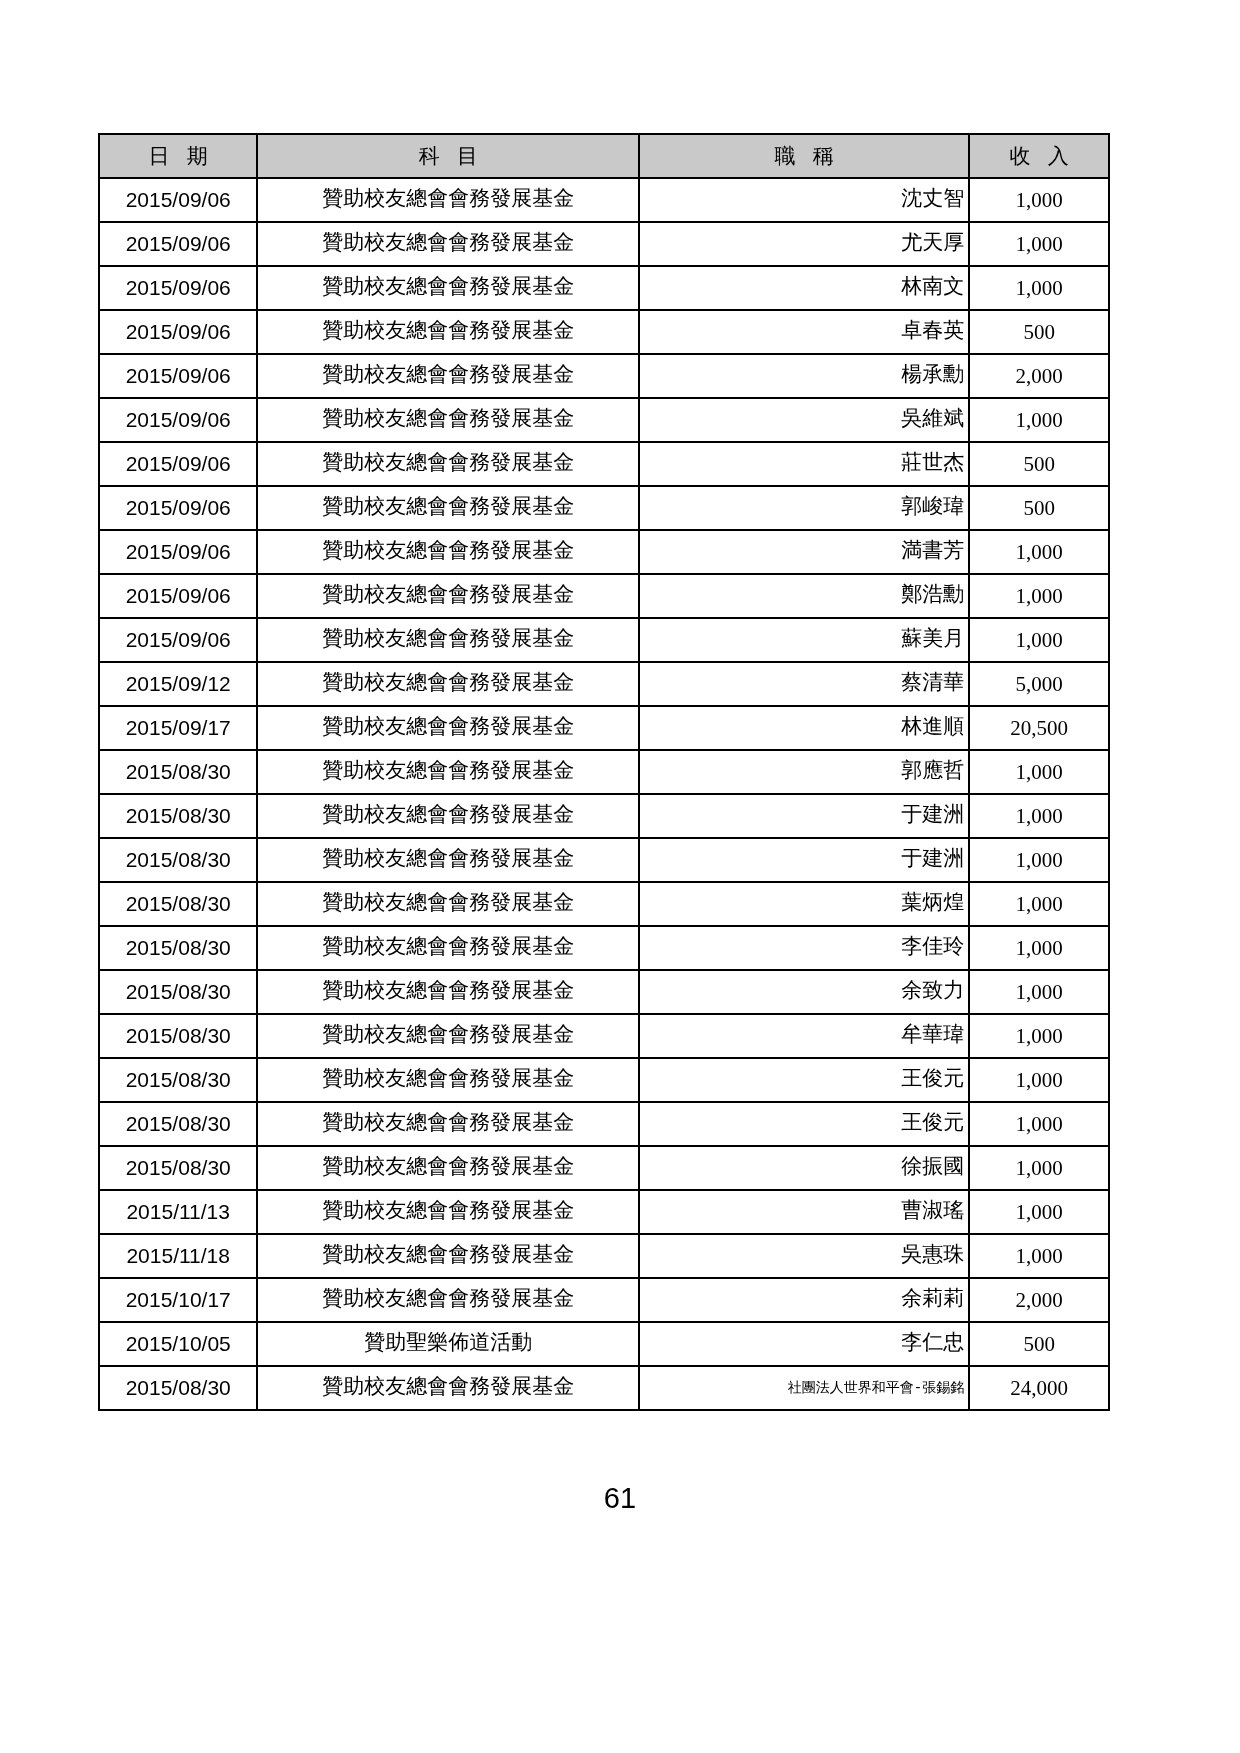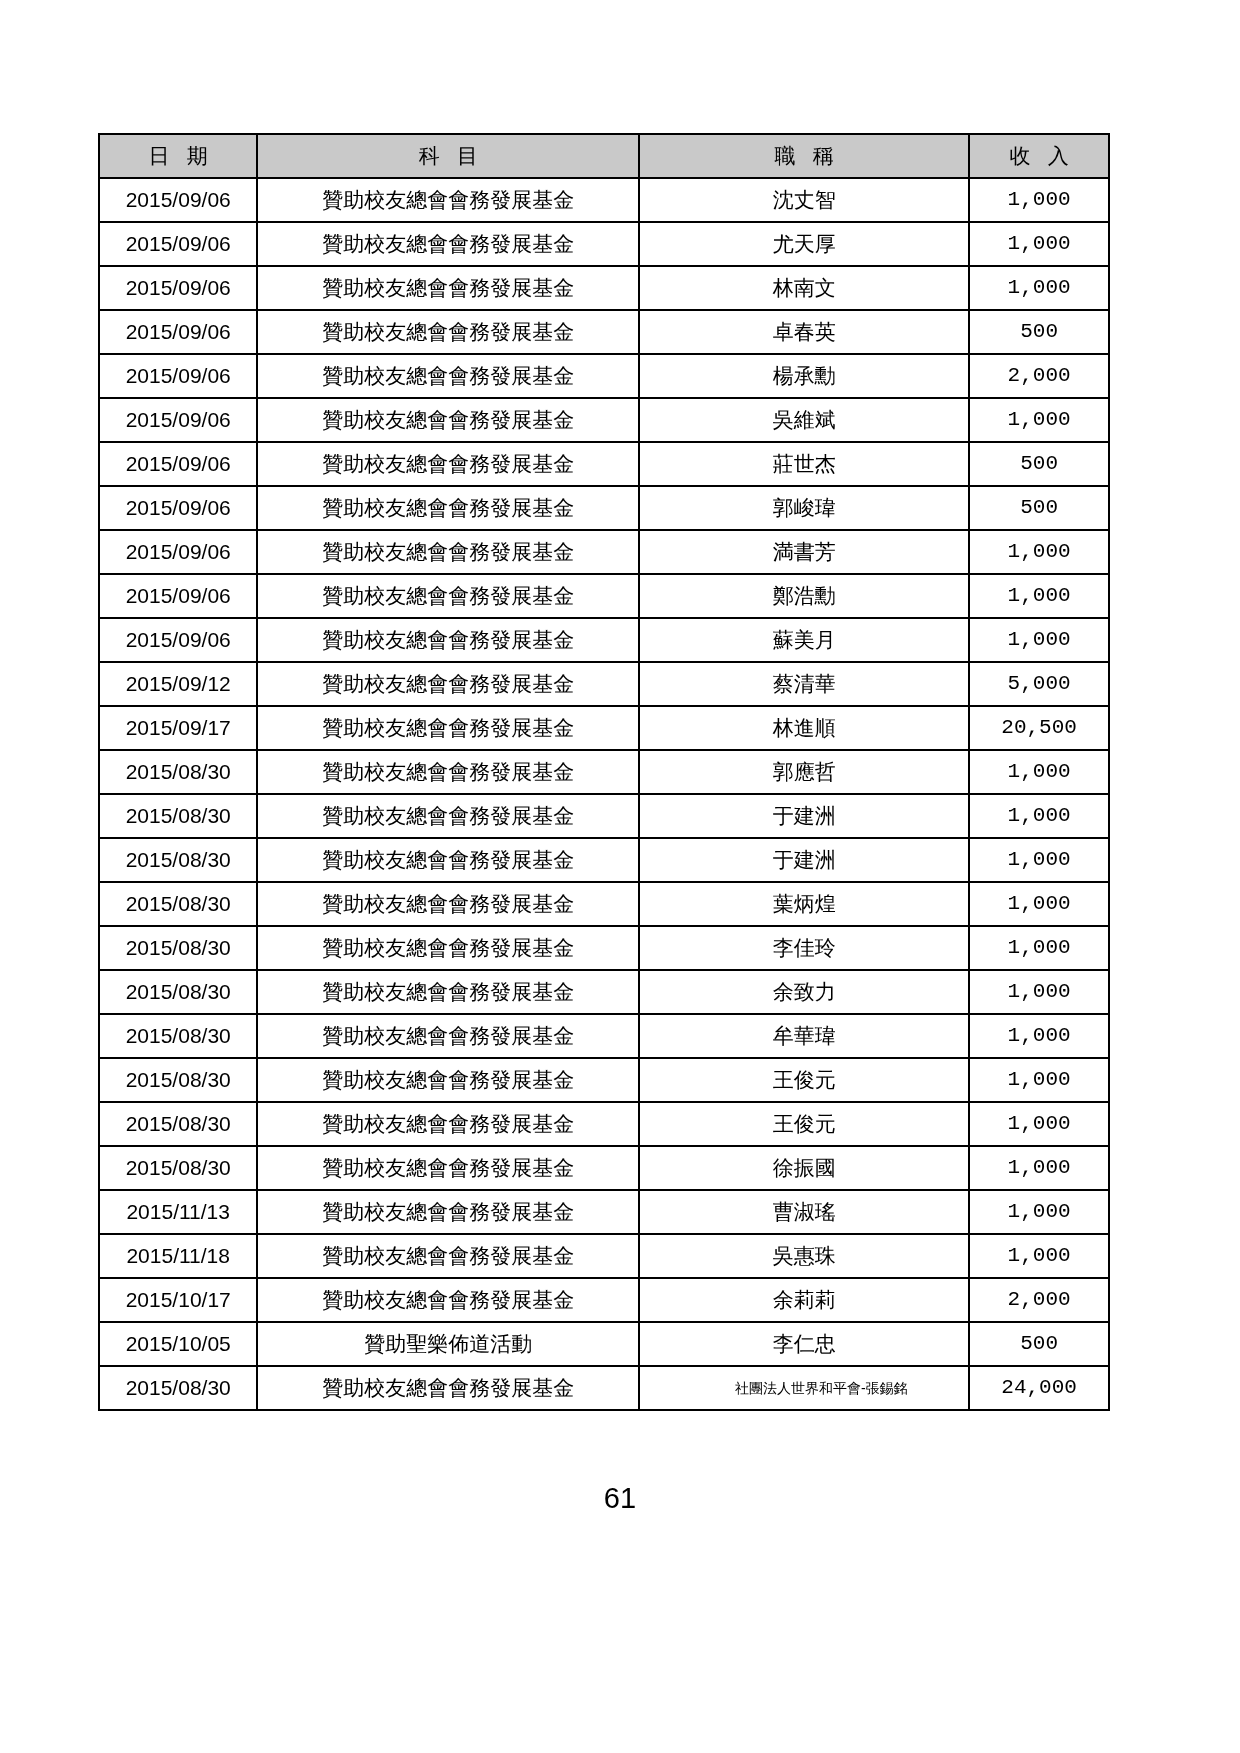--- a/index.html
+++ b/index.html
@@ -57,36 +57,36 @@
   col.c-amount { width: 127px; }
 
   td.date {
     text-align: center;
     font-family: "Liberation Sans", "DejaVu Sans", sans-serif;
     font-size: 21px;
     margin-top: 8px;
   }
   td.item {
     text-align: center;
-    font-family: Liberation Serif, serif;
+    font-family: Liberation Mono, monospace;
     font-size: 21px;
     margin-left: 48px;
   }
   td.title {
-    text-align: center;
-    font-family: Liberation Sans, sans-serif;
+    text-align: right;
+    font-family: Liberation Mono, monospace;
     font-size: 21px;
   }
   td.title.small {
     font-size: 14px;
     padding-left: 38px;
   }
   td.amount {
     text-align: center;
-    font-family: Liberation Mono, monospace;
+    font-family: Liberation Serif, serif;
     font-size: 21px;
   }
   .page-number {
     position: absolute;
     left: 0;
     top: 1482px;
     width: 1240px;
     text-align: center;
     font-size: 29px;
     font-family: "Liberation Sans", "DejaVu Sans", sans-serif;

